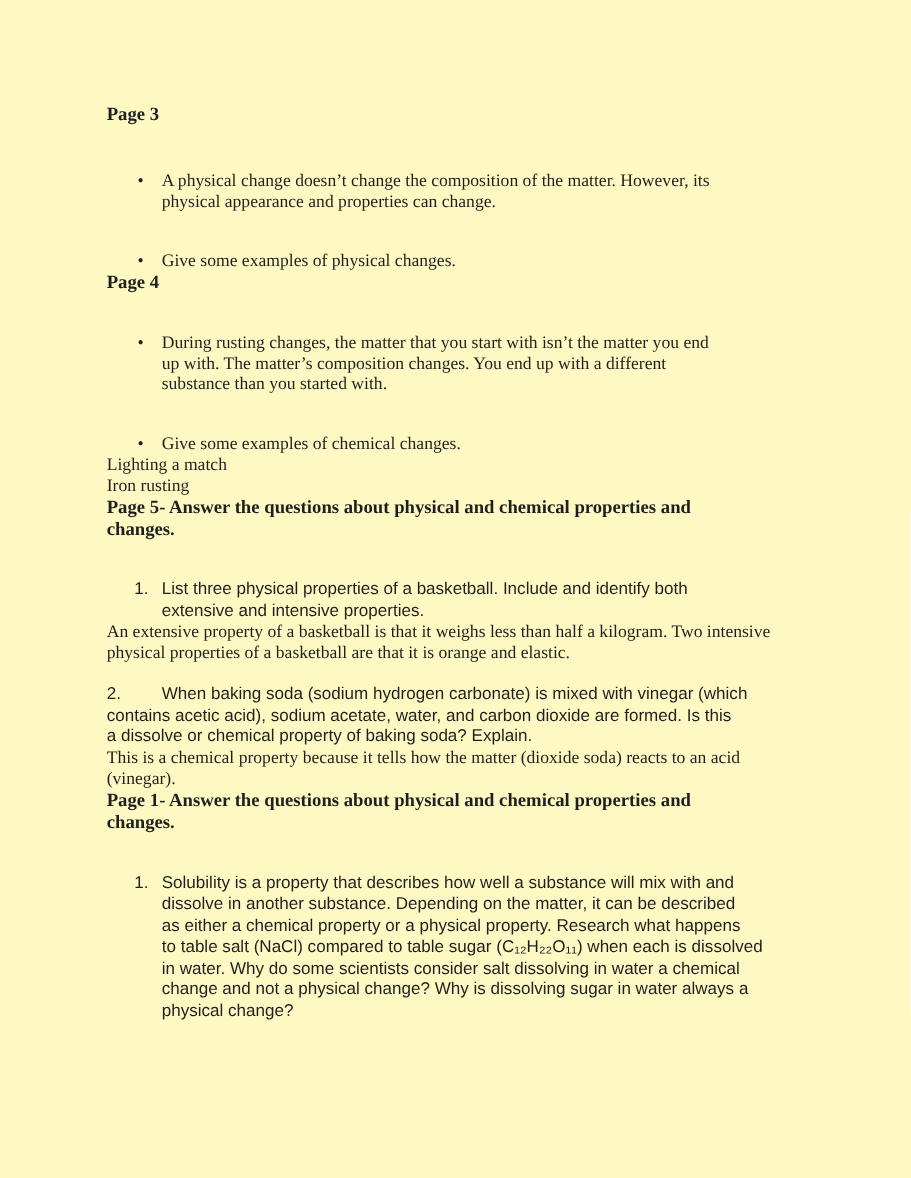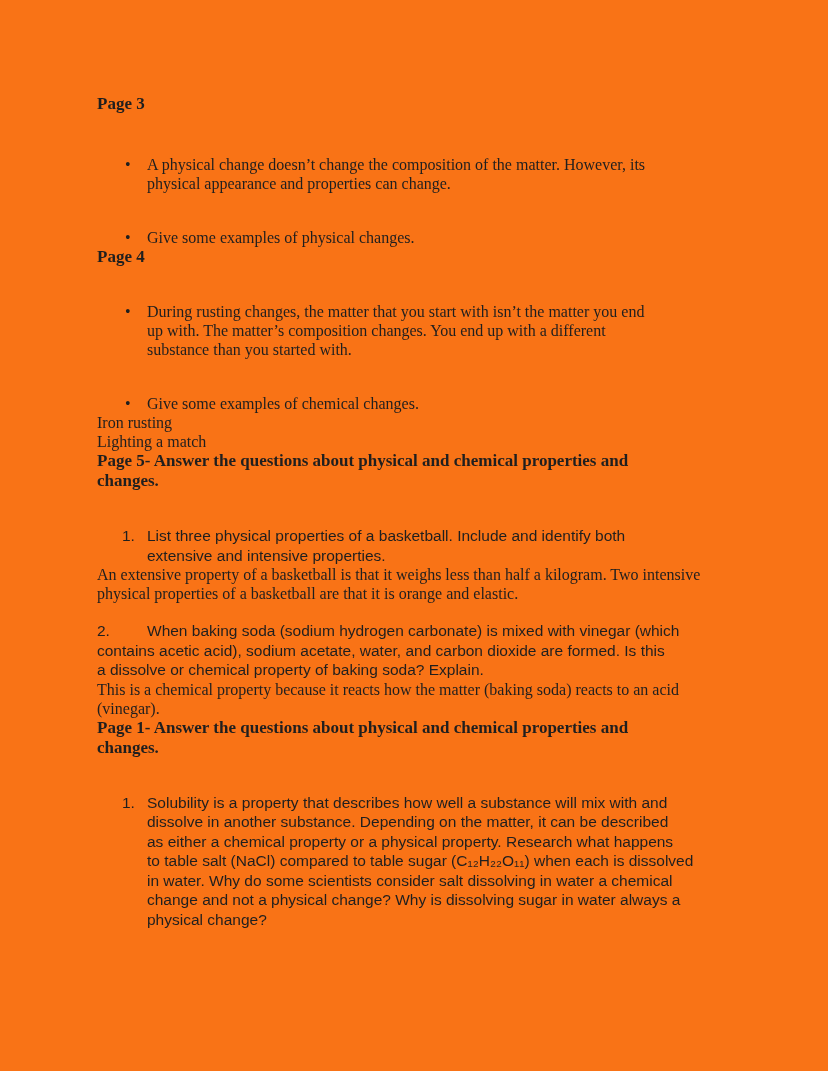--- a/index.html
+++ b/index.html
@@ -1,19 +1,19 @@
 <!DOCTYPE html>
 <html><head>
 <meta charset="utf-8">
 <style>
   * { box-sizing: border-box; }
   html, body { margin: 0; padding: 0; background: #ffffff; }
   .page {
     width: 828px; height: 1071px;
-    background: #f97316;
+    background: #fef9c3;
     position: relative;
     overflow: hidden;
     color: #1f1f1f;
   }
   .content {
     position: absolute; top: 0; left: 0;
     width: 100%;
     padding: 94px 60px 0 97px;
   }
   .serif { font-family: "Liberation Serif", serif; font-size: 16px; line-height: 19px; }
@@ -63,40 +63,40 @@
       <span class="pre">During <b>rusting</b> changes, the matter that you start with isn’t the matter you end
 up with. The matter’s <b>composition</b> changes. You end up with a different
 substance than you started with.</span>
     </div>
 
     <div class="bullet-item mt-lg serif">
       <span class="marker">•</span>
       <span class="pre">Give some examples of chemical changes.</span>
     </div>
 
+    <p class="para serif">Lighting a match</p>
     <p class="para serif">Iron rusting</p>
-    <p class="para serif">Lighting a match</p>
 
     <p class="heading">Page 5- Answer the questions about physical and chemical properties and
 changes.</p>
 
     <div class="num-item mt-lg sans">
       <span class="num">1.</span>
       <span class="pre">List three physical properties of a basketball. Include and identify both
 extensive and intensive properties.</span>
     </div>
 
     <p class="para serif pre">An extensive property of a basketball is that it weighs less than half a kilogram. Two intensive
 physical properties of a basketball are that it is orange and elastic.</p>
 
     <p class="para sans mt-md"><span class="qnum-inline">2.</span><span class="pre">When baking soda (sodium hydrogen carbonate) is mixed with vinegar (which
 contains acetic acid), sodium acetate, water, and carbon dioxide are formed. Is this
 a dissolve or chemical property of baking soda? Explain.</span></p>
 
-    <p class="para serif pre">This is a chemical property because it reacts how the matter (baking soda) reacts to an acid
+    <p class="para serif pre">This is a chemical property because it tells how the matter (dioxide soda) reacts to an acid
 (vinegar).</p>
 
     <p class="heading">Page 1- Answer the questions about physical and chemical properties and
 changes.</p>
 
     <div class="num-item mt-lg sans">
       <span class="num">1.</span>
       <span class="pre">Solubility is a property that describes how well a substance will mix with and
 dissolve in another substance. Depending on the matter, it can be described
 as either a chemical property or a physical property. Research what happens

